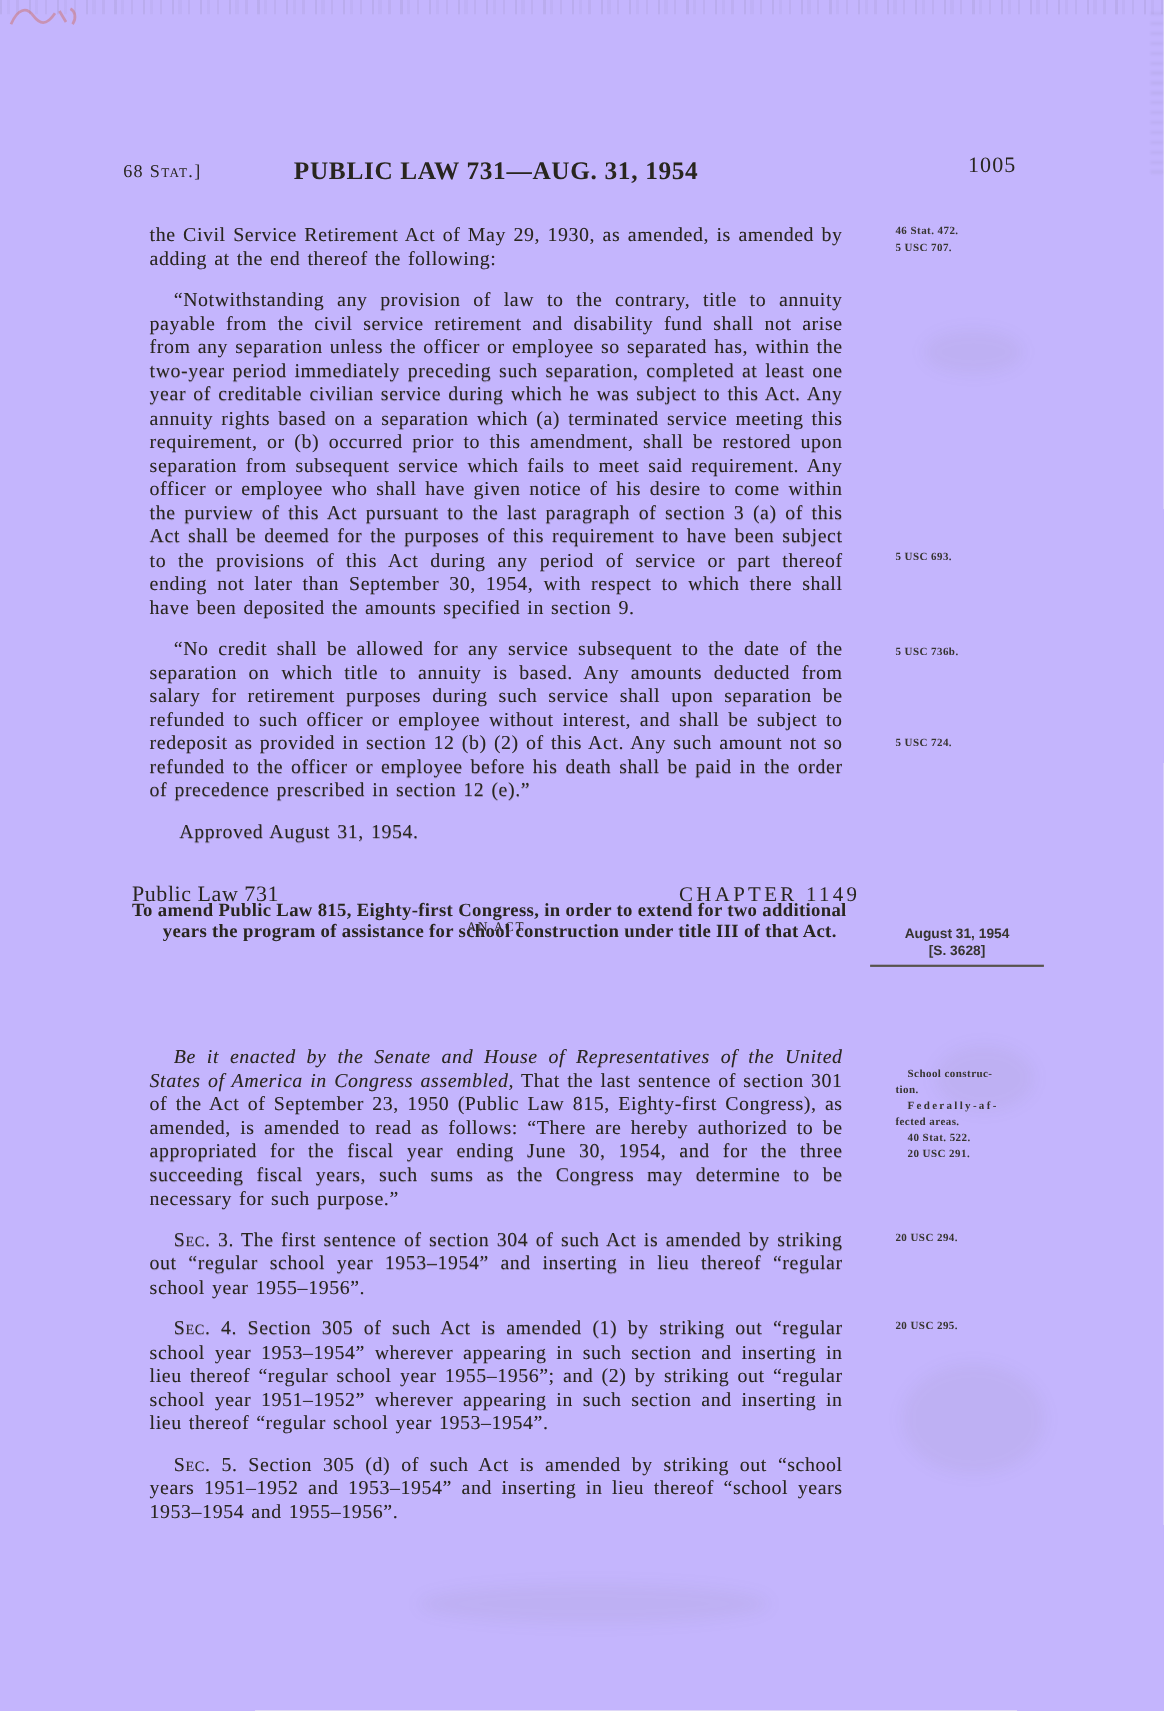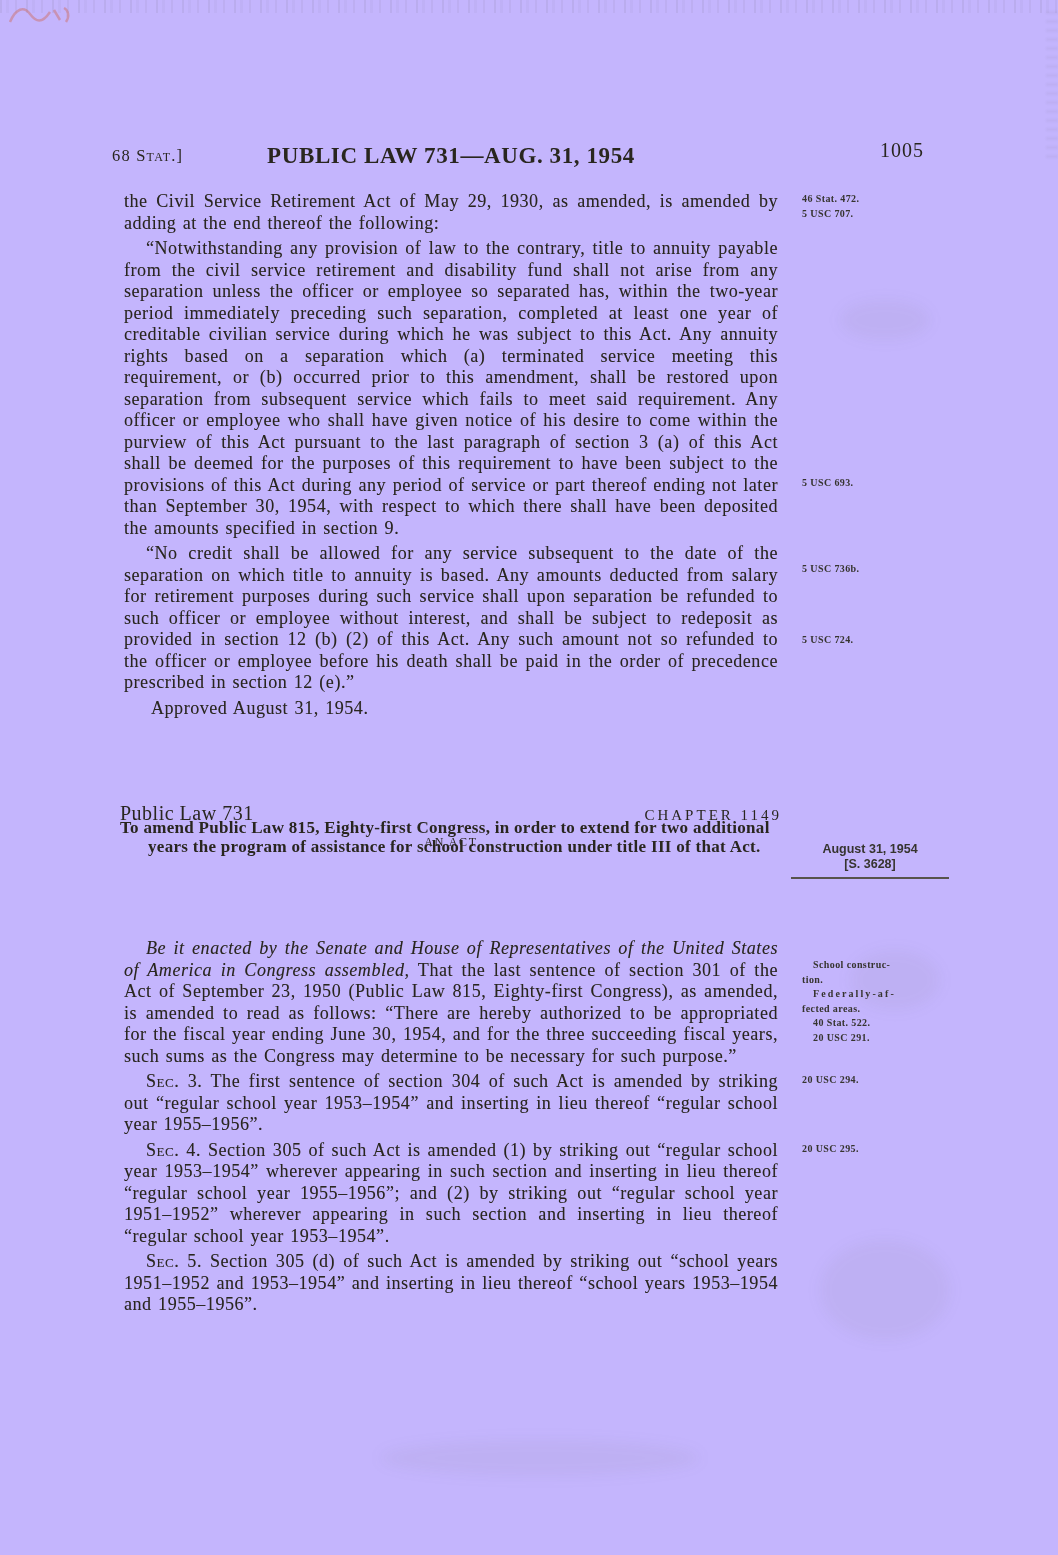--- a/index.html
+++ b/index.html
@@ -22,39 +22,39 @@
   .hdr-center{position:absolute;top:143px;left:120px;width:662px;text-align:center;
     font-weight:bold;font-size:23px;letter-spacing:.6px;}
   .hdr-page{position:absolute;top:139px;left:880px;font-size:20px;letter-spacing:1px;}
 
   
   .col{position:absolute;left:120px;width:662px;font-size:18px;line-height:21.5px;
     text-align:justify;letter-spacing:.55px;word-spacing:1.4px;
     text-shadow:.2px .3px .4px rgba(55,48,40,.30);}
   .block-a{top:187px;}
   .block-b{top:934px;}
-  .p{margin:4px;text-indent:22px;position:relative;}
+  .p{margin:16px;text-indent:22px;position:relative;}
   .p.noindent{text-indent:0;}
   .approved{text-indent:27px;}
   .it{font-style:italic;}
   .sc{font-variant:small-caps;}
 
   
   .mnote{position:absolute;left:678px;width:168px;text-align:left;text-indent:0;
     font-family:Liberation Serif, serif;font-weight:bold;font-size:10px;line-height:14.5px;
     letter-spacing:.4px;word-spacing:0;color:#36342f;text-shadow:none;}
   .mn-line{text-indent:0;}
   .mn-line.ind{padding-left:11px;}
   .mn-line.sp{letter-spacing:2.1px;}
 
   
   .pl-row{position:absolute;top:802px;left:120px;width:662px;display:flex;
     justify-content:space-between;align-items:baseline;}
   .pl-title{font-size:20px;letter-spacing:.5px;text-align:right;}
-  .chapter{font-size:15px;letter-spacing:3px;}
+  .chapter{font-size:19px;letter-spacing:3px;}
   .an-act{position:absolute;top:835px;left:120px;width:662px;text-align:center;
     font-size:12px;letter-spacing:1.6px;}
   .long-title{position:absolute;top:818px;left:120px;width:662px;
     font-weight:bold;font-size:17px;line-height:19px;letter-spacing:.3px;
     padding-left:28px;text-indent:-28px;box-sizing:border-box;}
   .date-note{position:absolute;top:842px;left:791px;width:158px;text-align:center;
     font-family:"Liberation Sans", sans-serif;font-weight:bold;font-size:12.5px;line-height:15px;
     color:#36342f;}
   .date-rule{height:2px;background:#57534c;margin-top:5px;width:100%;}
 </style>

